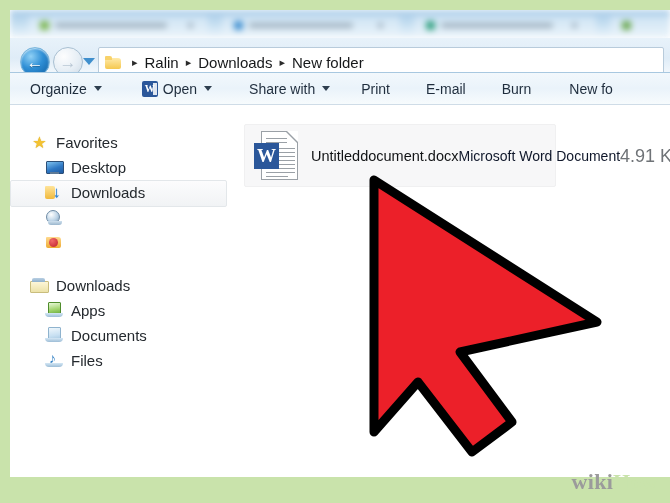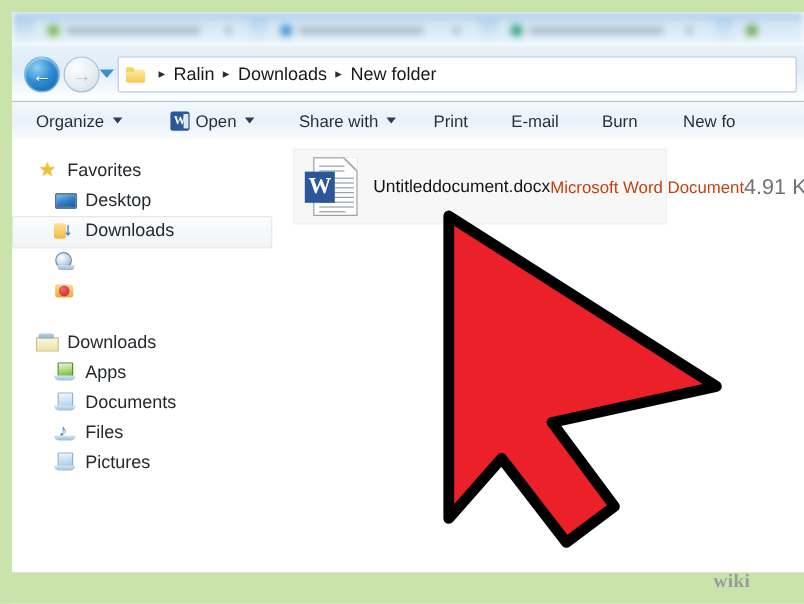--- a/index.html
+++ b/index.html
@@ -152,21 +152,21 @@
   .crumbtxt {
     font-size: 15px;
     color: #16181a;
     flex: 0 0 auto;
     white-space: nowrap;
   }
 
   
   #toolbar {
     position: absolute;
-    left: 0; top: 74px;
+    left: 0; top: 62px;
     width: 660px; height: 33px;
     background: linear-gradient(180deg,#f2f8fc 0%, #eaf3fa 50%, #f7fbfd 100%);
     border-top: 1px solid #a8c8e0;
     border-bottom: 1px solid #cfdce7;
     display: flex;
     align-items: flex-end;
     overflow: hidden;
   }
   .tbitem {
     display: flex;
@@ -399,38 +399,38 @@
     color: #ffffff;
     font-family: "Liberation Serif", serif;
     font-weight: bold;
     font-size: 19px;
     display: flex; align-items: center; justify-content: center;
     line-height: 1;
   }
 
   #filetexts { display: flex; flex-direction: row; justify-content: center; }
   #fname { font-size: 14.5px; color: #111315; line-height: 20px; white-space: nowrap; }
-  #ftype { font-size: 14px; color: #c2410c; line-height: 20px; white-space: nowrap; text-align: right; }
+  #ftype { font-size: 14px; color: #0f172a; line-height: 20px; white-space: nowrap; text-align: right; }
   #fsize { font-size: 18px; color: #6f7377; line-height: 20px; white-space: nowrap; }
 
   
   #cursor {
     position: absolute;
     left: 360px; top: 170px;
     width: 250px; height: 295px;
     pointer-events: none;
   }
 
   
   #wikihow {
     position: absolute;
     right: 12px; bottom: 10px;
     font-family: "Liberation Serif", serif;
     font-weight: bold;
-    font-size: 16px;
+    font-size: 22px;
     letter-spacing: .3px;
     line-height: 1;
     white-space: nowrap;
   }
   #wh-wiki { color: #9b9b9b; }
   #wh-how  { color: #c9e3ab; }
 
   
   #bottomband {
     position: absolute;
@@ -581,24 +581,20 @@
           <div class="navrow child">
             <span class="nicon ic-stand"></span>
             <span class="navlabel">Documents</span>
           </div>
 
           <div class="navrow child">
             <span class="nicon ic-stand ic-music"></span>
             <span class="navlabel">Files</span>
           </div>
 
-          <div class="navrow child">
-            <span class="nicon ic-stand ic-pics"></span>
-            <span class="navlabel">Pictures</span>
-          </div>
 
         </div>
       </div>
 
       <div id="filepane">
 
         <div id="fileitem">
 
           <div id="docicon">
             <div id="docpaper">

